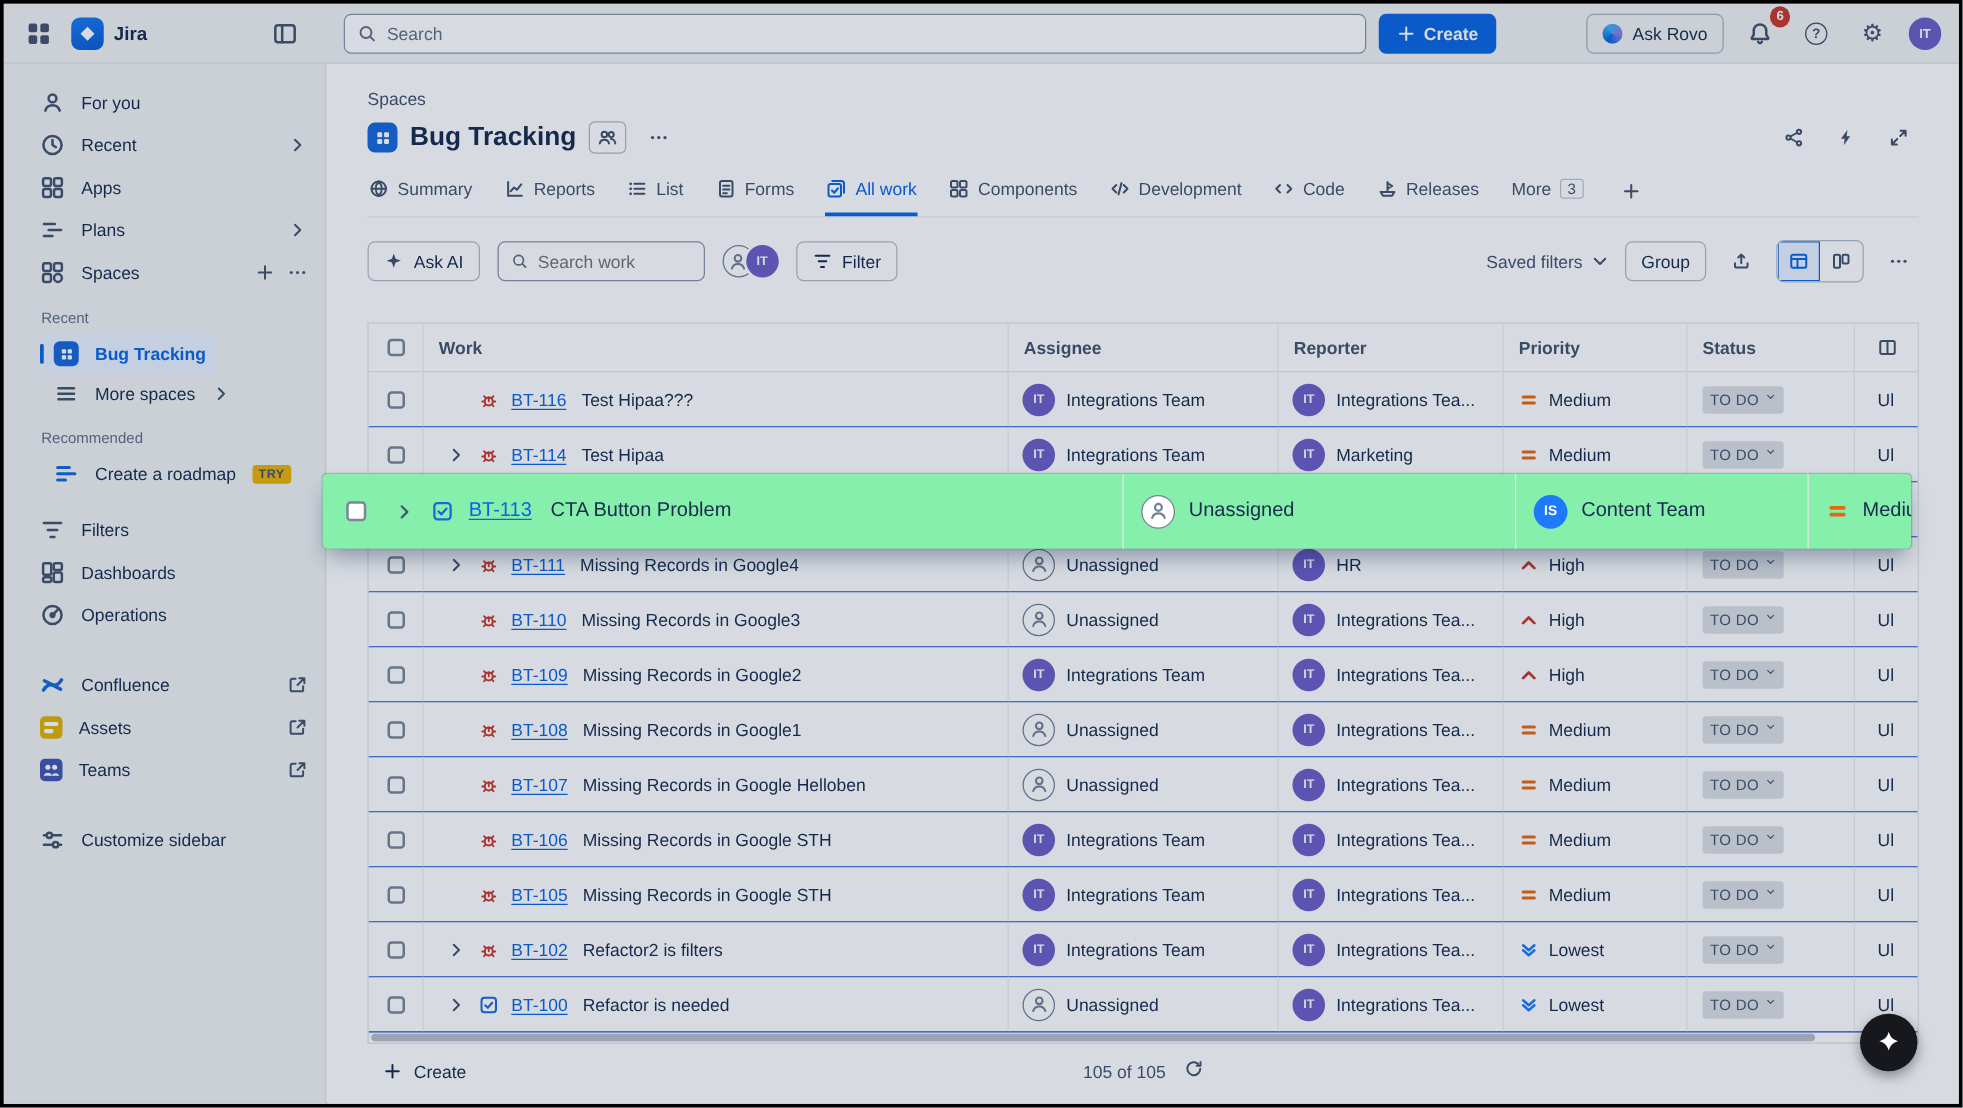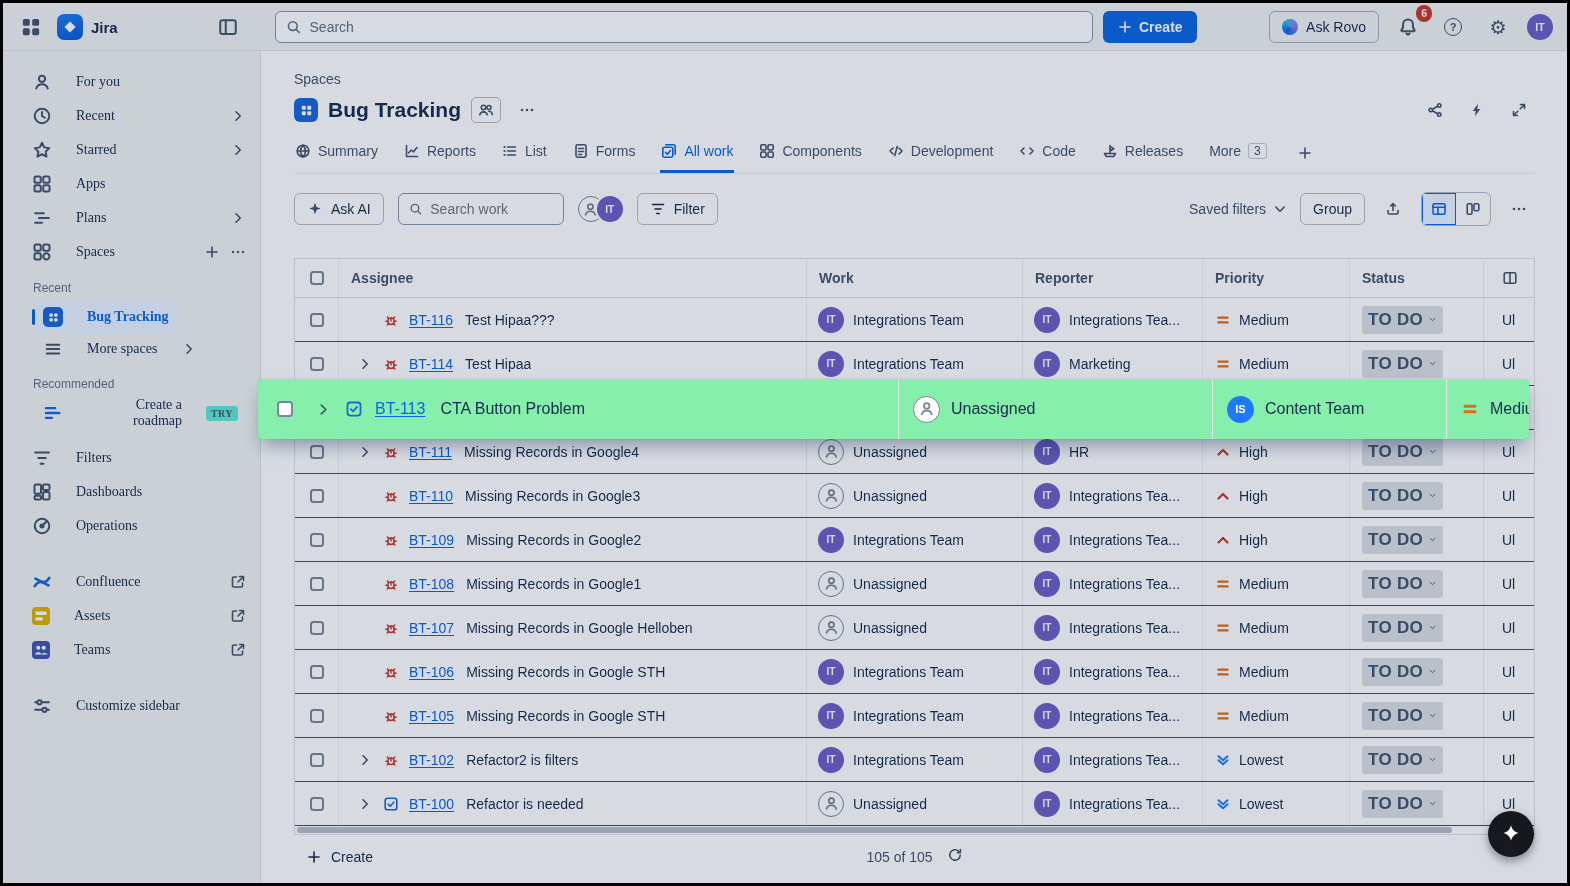--- a/index.html
+++ b/index.html
@@ -31,30 +31,30 @@
   .rovo-ic { width:16px; height:16px; border-radius:50%; background:conic-gradient(from 210deg,#0C66E4,#37B4F5,#8F7EE7,#0C66E4); }
   .bell-wrap { position:relative; }
   .badge { position:absolute; top:-6px; right:-8px; background:#C9372C; color:#fff; font-size:10.5px; font-weight:700; line-height:1; padding:3px 5px; border-radius:8px; }
   .help-circle { width:18px; height:18px; border:1.8px solid #44546F; border-radius:50%; font-size:11px; font-weight:700; color:#44546F; display:flex; align-items:center; justify-content:center; }
   .gear-glyph { font-size:19px; color:#44546F; line-height:1; }
   .avatar { border-radius:50%; display:inline-flex; align-items:center; justify-content:center; color:#fff; font-weight:700; flex:none; }
   .tb-avatar { width:26px; height:26px; background:#6E5DC6; font-size:10.5px; }
 
   
   .sidebar { position:absolute; top:48px; left:0; width:258px; bottom:0; background:#F1F2F4; border-right:1px solid #DCDFE4; padding-top:14px; z-index:5; }
-  .sitem { display:flex; align-items:center; gap:24px; height:34px; padding:0 14px 0 29px; font-size:14px; color:#172B4D; width:100%; text-align:right;font-family:Liberation Serif, serif; }
+  .sitem { display:flex; align-items:center; gap:13px; height:34px; padding:0 14px 0 29px; font-size:14px; color:#172B4D; width:100%; text-align:center; }
   .sitem .sic { color:#44546F; }
   .sitem .tail { margin-left:auto; color:#44546F; }
   .sheading { font-size:12px; color:#626F86; padding:12px 14px 6px 30px; }
   .snested { margin:0 14px 0 30px; width:auto; padding:0 8px 0 10px; border-radius:5px; height:32px; position:relative; }
   .snested.sel { background:#E9F2FF; color:#0C66E4; font-weight:600; }
   .snested.sel::before { content:""; position:absolute; left:-1px; top:8px; bottom:8px; width:3px; border-radius:2px; background:#0C66E4; }
   .space-tile { width:20px; height:20px; border-radius:5px; background:#1868DB; display:flex; align-items:center; justify-content:center; flex:none; }
   .space-tile svg { width:13px; height:13px; }
-  .try-badge { margin-left:auto; background:#5eead4; color:#44546F; font-size:10px; font-weight:700; padding:2px 5px; border-radius:3px; letter-spacing:.4px; }
+  .try-badge { margin-left:auto; background:#eab308; color:#44546F; font-size:10px; font-weight:700; padding:2px 5px; border-radius:3px; letter-spacing:.4px; }
   .tile18 { width:18px; height:18px; border-radius:4px; display:flex; align-items:center; justify-content:center; flex:none; }
   .gap-sm { height:12px; } .gap-md { height:22px; }
 
   
   .main { position:absolute; top:48px; left:259px; right:0; bottom:0; background:#fff; overflow:hidden; }
   .breadcrumb { margin:20px 32px 0; font-size:14px; color:#44546F; display:inline-block; }
   .title-row { margin:6px 32px 0; display:flex; align-items:center; gap:10px; height:34px; }
   .title-tile { width:24px; height:24px; border-radius:6px; background:#1868DB; display:flex; align-items:center; justify-content:center; }
   .title-tile svg { width:15px; height:15px; }
   .page-title { font-size:21px; font-weight:700; color:#172B4D; }
@@ -96,21 +96,21 @@
   .expander { width:16px; height:16px; color:#44546F; margin-right:10px; flex:none; display:inline-flex; }
   .ticon { width:16px; height:16px; margin-right:10px; flex:none; display:inline-flex; }
   .ikey { color:#0C66E4; font-weight:500; text-decoration:underline; text-underline-offset:2px; margin-right:12px; }
   .isum { color:#172B4D; overflow:hidden; text-overflow:ellipsis; }
   .c-assignee, .c-reporter { padding-left:11px; gap:9px; }
   .aname { overflow:hidden; text-overflow:ellipsis; }
   .c-priority { padding-left:12px; gap:8px; }
   .pic { width:16px; height:16px; display:inline-flex; flex:none; }
   .pic svg { width:100%; height:100%; }
   .c-status { padding-left:12px; }
-  .lozenge { display:inline-flex; align-items:center; gap:5px; background:#DCDFE4; color:#44546F; border-radius:3px; padding:4px 6px; font-size:17px; font-weight:700; letter-spacing:.3px; }
+  .lozenge { display:inline-flex; gap:5px; background:#DCDFE4; color:#44546F; border-radius:3px; padding:4px 6px; font-size:12px; font-weight:400; letter-spacing:.3px; }
   .lozenge svg { width:9px; height:9px; }
   .c-extra { padding-left:18px; color:#172B4D; }
   .thead .c-extra { padding-left:6px; }
   .trow.spacer > .c > * { visibility:hidden; }
 
   .hscroll-track { margin:0 32px; height:8px; position:relative; border-left:1px solid #DCDFE4; border-right:1px solid #DCDFE4; }
   .hscroll-thumb { position:absolute; left:2px; top:1px; height:6px; width:1155px; background:#B8BEC7; border-radius:3px; }
 
   .tfoot { margin:0 32px; height:44px; border-top:1px solid #DCDFE4; display:grid; grid-template-columns:1fr auto 1fr; align-items:center; }
   .create-row { display:inline-flex; align-items:center; gap:9px; font-size:14px; font-weight:500; color:#172B4D; padding-left:12px; justify-self:start; }
@@ -222,33 +222,20 @@
       <span>For you</span>
     </button>
     <button class="sitem">
       <span class="sic ic20">
           <svg class="s" viewBox="0 0 16 16">
             <circle cx="8" cy="8" r="5.8"></circle>
             <path d="M8 4.8V8l2.2 1.4"></path>
           </svg>
         </span>
       <span>Recent</span>
-      <span class="tail ic16">
-          <svg class="s" viewBox="0 0 16 16">
-            <path d="M6 3.8 10.2 8 6 12.2"></path>
-          </svg>
-        </span>
-    </button>
-    <button class="sitem">
-      <span class="sic ic20">
-          <svg class="s" viewBox="0 0 16 16">
-            <path d="m8 2.2 1.8 3.7 4 .6-2.9 2.8.7 4L8 11.4l-3.6 1.9.7-4L2.2 6.5l4-.6Z"></path>
-          </svg>
-        </span>
-      <span>Starred</span>
       <span class="tail ic16">
           <svg class="s" viewBox="0 0 16 16">
             <path d="M6 3.8 10.2 8 6 12.2"></path>
           </svg>
         </span>
     </button>
     <button class="sitem">
       <span class="sic ic20">
           <svg class="s" viewBox="0 0 16 16">
             <rect x="2" y="2" width="5" height="5" rx="1.2"></rect>
@@ -666,22 +653,22 @@
           </button>
       </div>
     </div>
 
     
     <div class="table">
       <div class="trow thead">
         <div class="c c-sel">
             <span class="cb"></span>
           </div>
+        <div class="c">Work</div>
         <div class="c">Assignee</div>
-        <div class="c">Work</div>
         <div class="c">Reporter</div>
         <div class="c">Priority</div>
         <div class="c">Status</div>
         <div class="c c-extra">
             <button class="iconbtn" style="width:28px;height:28px;">
               <span class="ic16">
                 <svg class="s" viewBox="0 0 16 16">
                   <rect x="2.2" y="2.8" width="11.6" height="10.4" rx="1.4"></rect>
                   <path d="M8 2.8v10.4"></path>
                 </svg>

